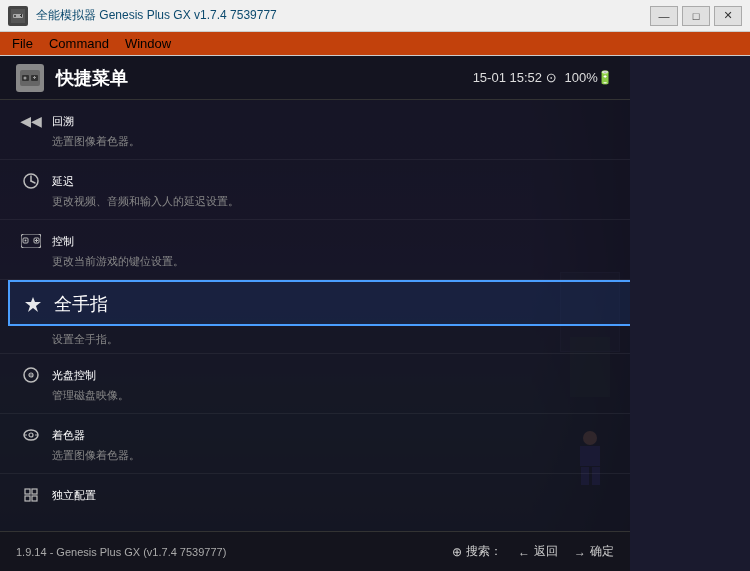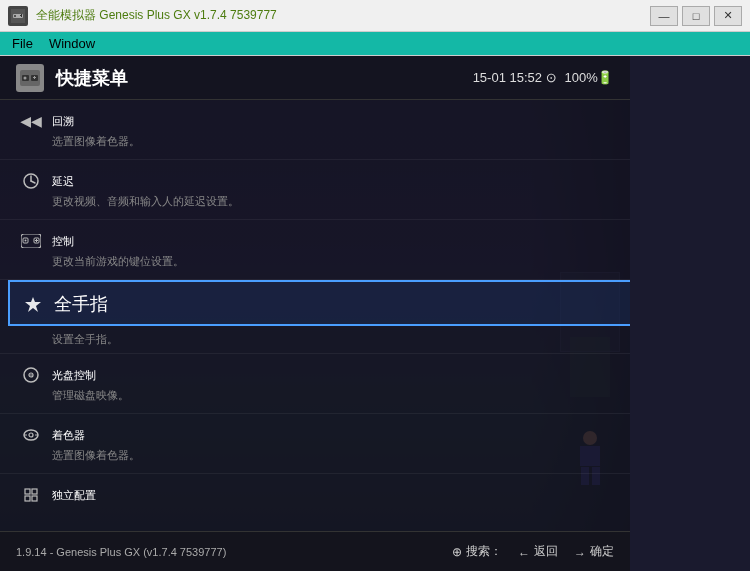--- a/index.html
+++ b/index.html
@@ -27,21 +27,21 @@
       background: #444;
       border-radius: 2px;
       margin-right: 8px;
       flex-shrink: 0;
       display: flex;
       align-items: center;
       justify-content: center;
     }
     .title-bar-text {
       font-size: 12px;
-      color: #4d7c0f;
+      color: #0c4a6e;
       flex: 1;
     }
     .title-bar-controls {
       display: flex;
       gap: 4px;
     }
     .title-bar-btn {
       width: 28px;
       height: 20px;
       background: #e0e0e0;
@@ -49,21 +49,21 @@
       cursor: pointer;
       display: flex;
       align-items: center;
       justify-content: center;
       font-size: 11px;
       color: #333;
     }
 
     
     .menu-bar {
-      background: #14b8a6;
+      background: #c2410c;
       height: 24px;
       display: flex;
       align-items: center;
       padding: 0 4px;
       border-bottom: 1px solid #ccc;
     }
     .menu-item {
       padding: 2px 8px;
       font-size: 13px;
       color: #000;
@@ -245,20 +245,21 @@
   <span class="title-bar-text">全能模拟器 Genesis Plus GX v1.7.4 7539777</span>
   <div class="title-bar-controls">
     <button class="title-bar-btn">—</button>
     <button class="title-bar-btn">□</button>
     <button class="title-bar-btn close">✕</button>
   </div>
 </div>
 
 <div class="menu-bar">
   <div class="menu-item">File</div>
+  <div class="menu-item">Command</div>
   <div class="menu-item">Window</div>
 </div>
 
 <div class="emulator-window">
 
   <div class="game-bg"></div>
 
   <div style="position:absolute;top:44px;left:0;right:0;bottom:40px;z-index:5;overflow:hidden;">
 
     <div style="position:absolute;right:0;top:0;width:100px;height:100%;background:linear-gradient(90deg,transparent,rgba(0,0,0,0.6));"></div>

